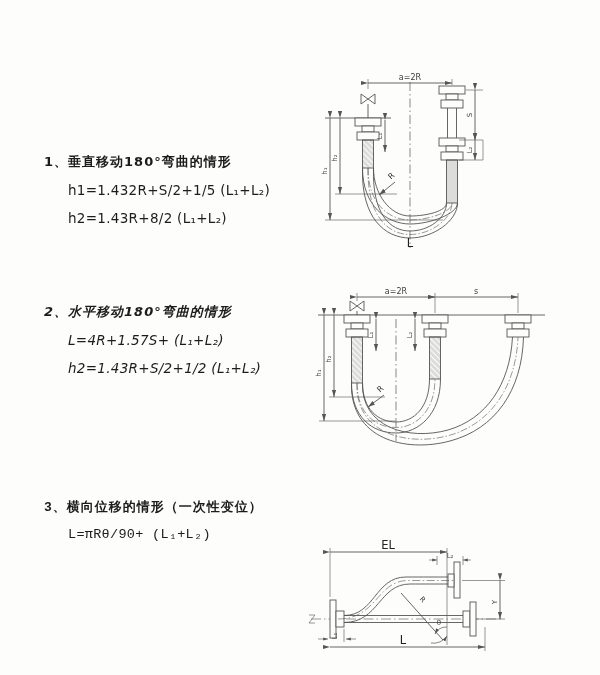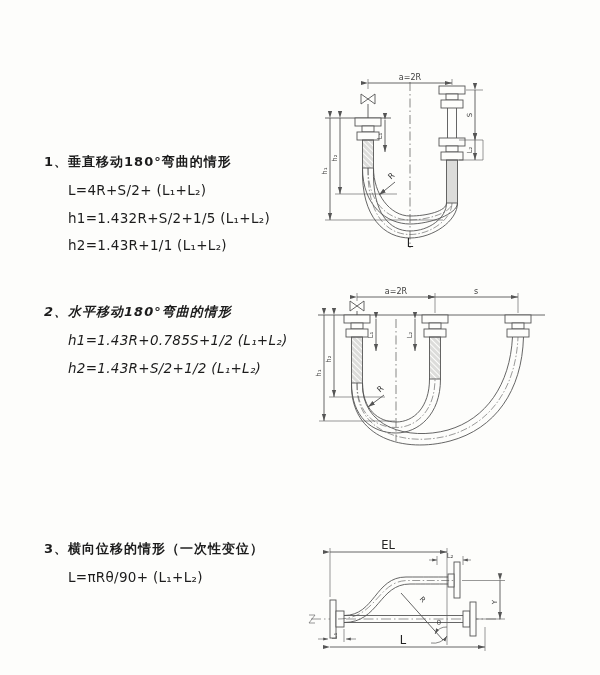--- a/index.html
+++ b/index.html
@@ -24,23 +24,22 @@
 </style>
 </head>
 <body>
 
 <div id="page">
 
 
   <div class="section" style="top:125px;margin-top:28px;">
     <div class="sec-heading">1、垂直移动180°弯曲的情形</div>
     <div class="formulas">
-      <div class="formula">L=4R+S/2+ (L₁+L₂)</div>
       <div class="formula">h1=1.432R+S/2+1/5 (L₁+L₂)</div>
-      <div class="formula">h2=1.43R+1/1 (L₁+L₂)</div>
+      <div class="formula">h2=1.43R+8/2 (L₁+L₂)</div>
     </div>
   </div>
 
   <div class="diagram" style="left:315px;top:66px;">
     <svg width="260" height="196" viewBox="0 0 260 196">
       <defs>
         <pattern id="hatch1" width="4" height="4" patternUnits="userSpaceOnUse" patternTransform="rotate(45)">
           <path d="M0 0H4M0 2H4" stroke="#777" stroke-width="0.5"></path>
         </pattern>
         <pattern id="hatch1b" width="4" height="4" patternUnits="userSpaceOnUse" patternTransform="rotate(-45)">
@@ -110,21 +109,21 @@
       <text class="lbl-s" transform="translate(22,92) rotate(-90)" text-anchor="middle">h₂</text>
       <text class="lbl-s" transform="translate(12,105) rotate(-90)" text-anchor="middle">h₁</text>
       <text class="lbl-m" transform="translate(78,112) rotate(-42)" text-anchor="middle">R</text>
       <text class="lbl-l" x="95" y="181" text-anchor="middle">L</text>
     </svg>
   </div>
 
   <div class="section" style="top:303px;font-style:italic;">
     <div class="sec-heading">2、水平移动180°弯曲的情形</div>
     <div class="formulas">
-      <div class="formula">h1=1.43R+0.785S+1/2 (L₁+L₂)</div>
+      <div class="formula">L=4R+1.57S+ (L₁+L₂)</div>
       <div class="formula">h2=1.43R+S/2+1/2 (L₁+L₂)</div>
     </div>
   </div>
 
   <div class="diagram" style="left:310px;top:281px;">
     <svg width="280" height="172" viewBox="0 0 280 172">
       <defs>
         <pattern id="hatch2" width="4" height="4" patternUnits="userSpaceOnUse" patternTransform="rotate(45)">
           <path d="M0 0H4M0 2H4" stroke="#777" stroke-width="0.5"></path>
         </pattern>
@@ -187,21 +186,21 @@
       <text class="lbl-m" x="86" y="13" text-anchor="middle">a=2R</text>
       <text class="lbl-m" x="166" y="13" text-anchor="middle">s</text>
       <text class="lbl-s" transform="translate(63,54) rotate(-90)" text-anchor="middle">L₁</text>
       <text class="lbl-s" transform="translate(102,54) rotate(-90)" text-anchor="middle">L₂</text>
       <text class="lbl-s" transform="translate(21,78) rotate(-90)" text-anchor="middle">h₂</text>
       <text class="lbl-s" transform="translate(11,92) rotate(-90)" text-anchor="middle">h₁</text>
       <text class="lbl-m" transform="translate(72,110) rotate(-42)" text-anchor="middle">R</text>
     </svg>
   </div>
 
-  <div class="section" style="top:540px;">
+  <div class="section" style="top:498px;font-family:Liberation Mono, monospace;">
     <div class="sec-heading">3、横向位移的情形（一次性变位）</div>
     <div class="formulas">
       <div class="formula">L=πRθ/90+ (L₁+L₂)</div>
     </div>
   </div>
 
   <div class="diagram" style="left:303px;top:503px;margin-top:32px;">
     <svg width="215" height="150" viewBox="0 0 215 150">
       <defs>
         <marker id="ar3" markerWidth="9" markerHeight="7" refX="8" refY="3" orient="auto">

